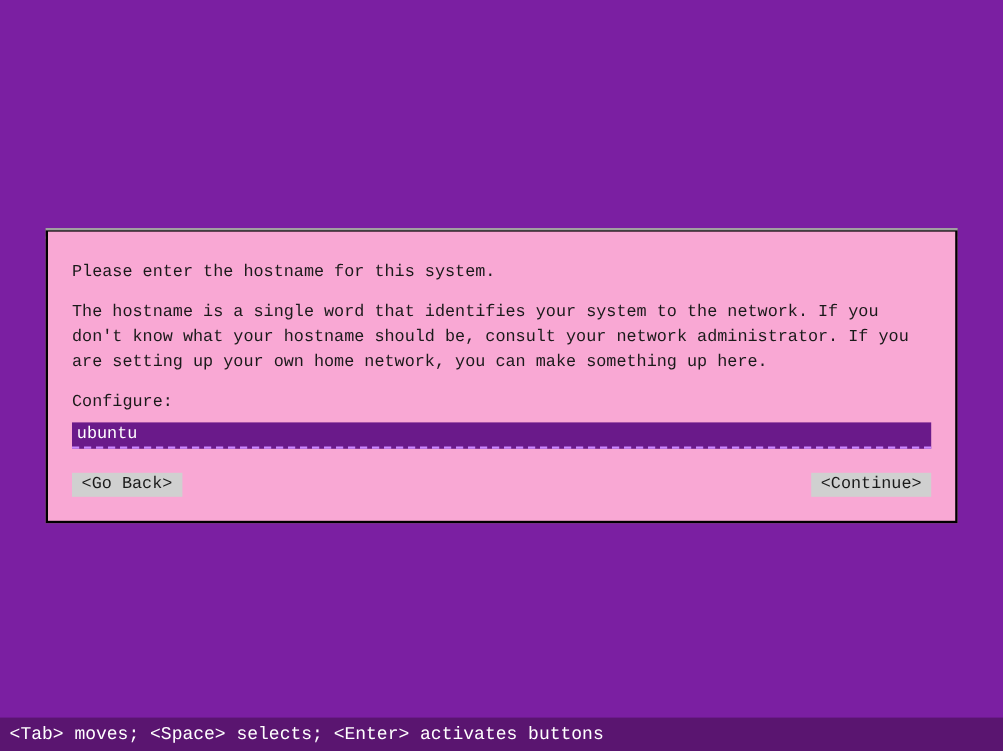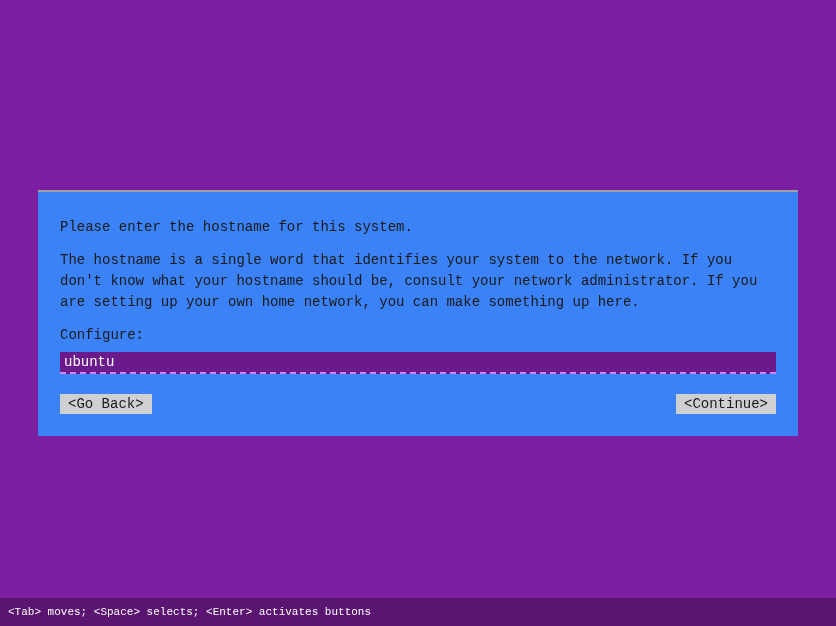--- a/index.html
+++ b/index.html
@@ -28,22 +28,22 @@
       align-items: center;
       justify-content: center;
     }
 
     .dialog-wrapper {
       position: relative;
       width: 760px;
     }
 
     .dialog {
-      background-color: #3b82f6;
-      border: 2px solid #3b82f6;
+      background-color: #f9a8d4;
+      border: 2px solid #000000;
       padding: 24px 20px 20px 20px;
       position: relative;
     }
 
     .dialog-content {
       color: #1a1a1a;
       line-height: 1.5;
     }
 
     .dialog-content p {
@@ -92,21 +92,21 @@
     }
 
     .status-bar {
       position: absolute;
       bottom: 0;
       left: 0;
       width: 100%;
       background-color: #5a1570;
       color: #ffffff;
       font-family: 'Courier New', Courier, monospace;
-      font-size: 11px;
+      font-size: 15px;
       padding: 4px 8px;
       height: 28px;
       display: flex;
       align-items: center;
     }
 
     .title-bar-container {
       display: flex;
       align-items: center;
       justify-content: center;

